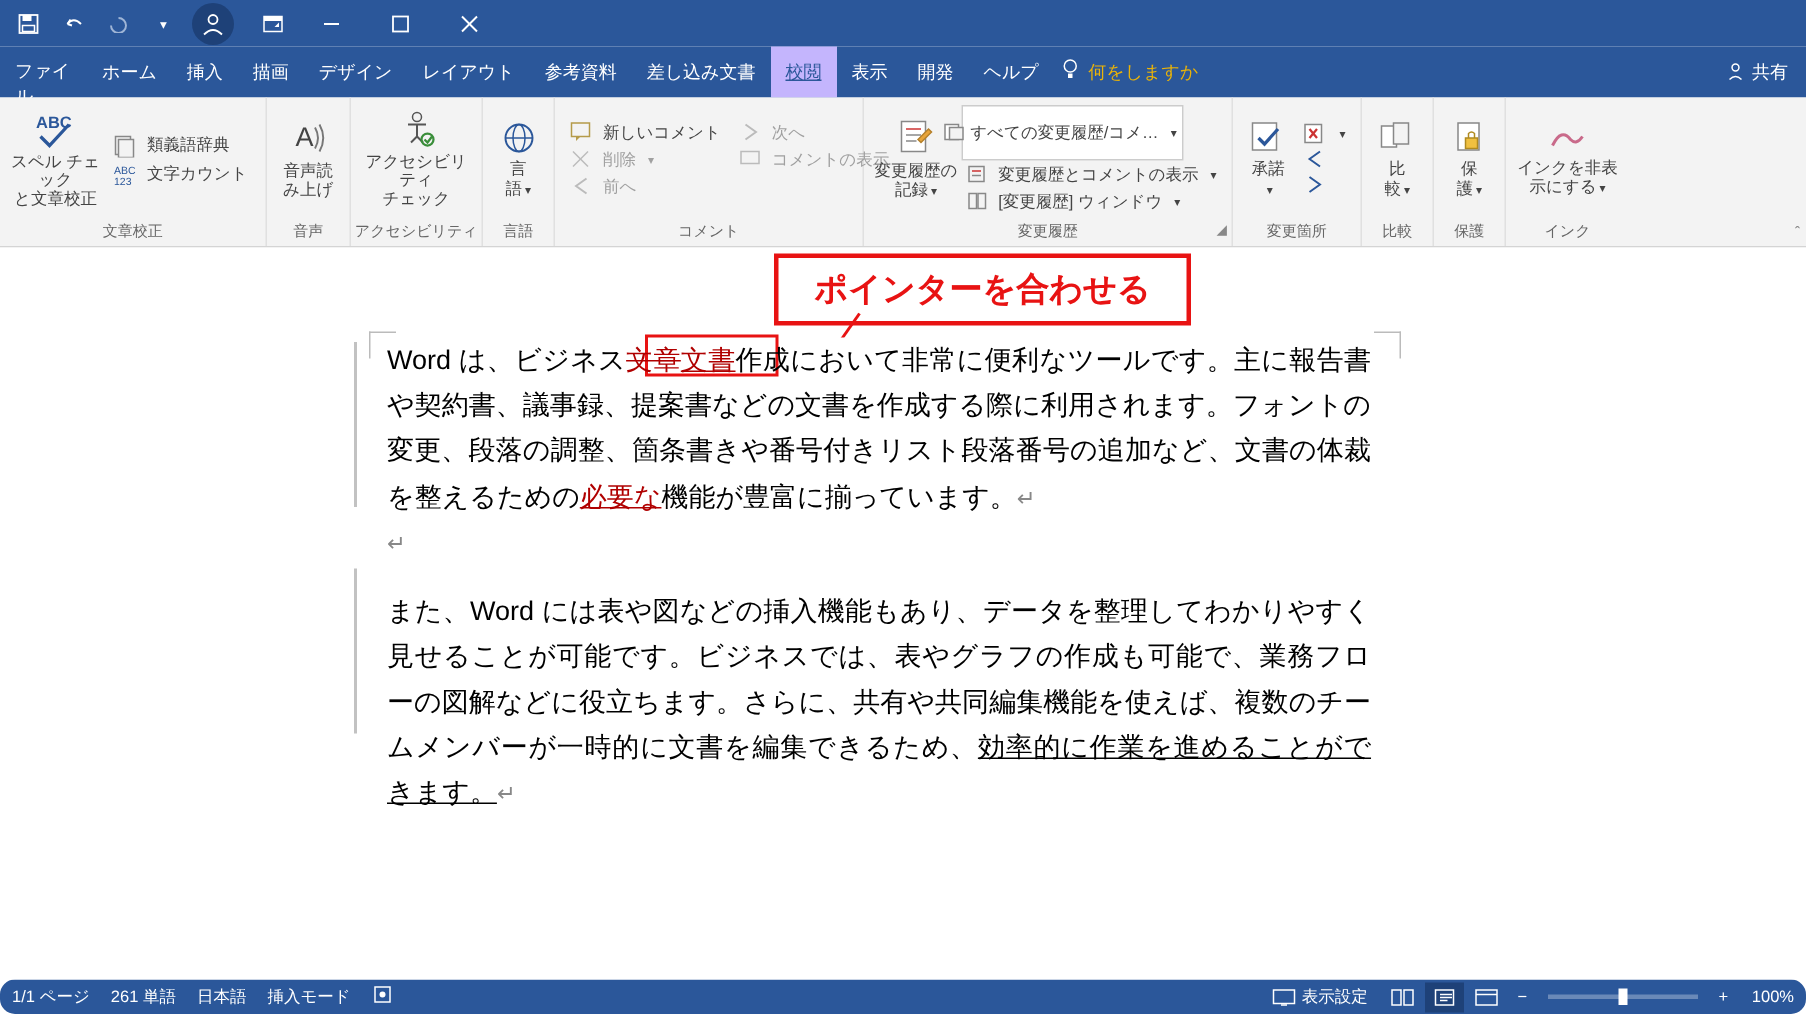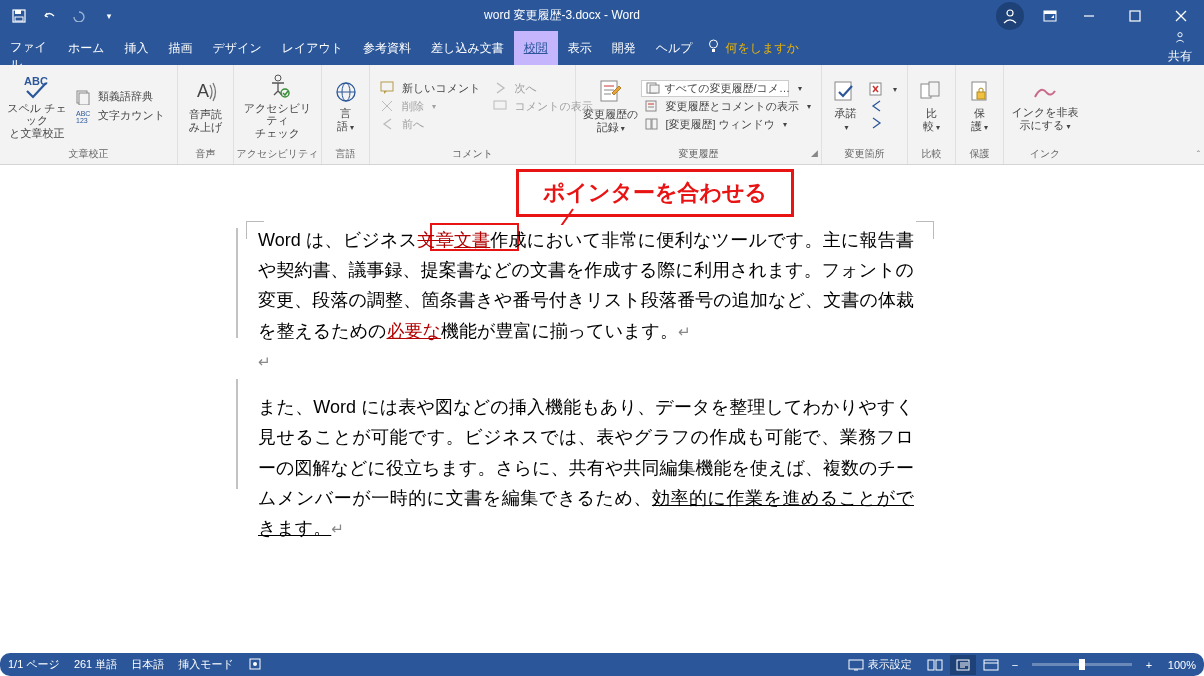--- a/index.html
+++ b/index.html
@@ -15,21 +15,21 @@
 .titlebar .user { width: 28px; height: 28px; border-radius: 50%; background: #1e4178; margin-right: 10px; display:flex; align-items:center; justify-content:center; font-size:13px;}
 .titlebar .ribbon-opt { width: 32px; height: 31px; display:flex; align-items:center; justify-content:center;}
 
 
 .tabrow { height: 34px; background: #2b579a; display: flex; align-items: stretch; font-size: 12px; }
 .tab { padding: 0 10px; color: #fff; display: flex; align-items: center; }
 .tab.file { width: 58px; justify-content: center; margin-top: 16px; }
 .tab.active { background: #c4b5fd; color: #2b579a; text-decoration: underline; }
 .tellme { display: flex; align-items: center; color: #eab308; gap: 6px; margin-left: 4px; }
 .tellme-icon { font-size: 13px; }
-.share { margin-left: auto; padding: 0 12px; color: #fff; display: flex; align-items: center; gap: 4px; flex-direction: column; }
+.share { margin-left: auto; padding: 0 12px; color: #fff; display: flex; align-items: center; gap: 4px; }
 
 
 .ribbon { height: 100px; background: #f3f3f3; border-bottom: 1px solid #d4d4d4; display: flex; position: relative; }
 .group { border-right: 1px solid #e0e0e0; display: flex; flex-direction: column; }
 .group-body { flex: 1; display: flex; align-items: center; padding: 2px 6px; }
 .group-label { height: 17px; text-align: center; font-size: 10px; color: #666; position: relative; }
 .group-label .launcher { position: absolute; right: 3px; top: 1px; font-size: 9px; color: #888; }
 .big-btn { width: 54px; display: flex; flex-direction: column; align-items: center; justify-content: center; font-size: 11px; color: #444; text-align: center; gap: 3px; }
 .big-btn svg { display: block; }
 .small-items { display: flex; flex-direction: column; gap: 1px; font-size: 11px; color: #444; }
@@ -84,21 +84,20 @@
           <path d="M4 6 L6 3 M4 6 L7 7" stroke="#fff" stroke-width="1.3"></path>
         </svg>
     </div>
     <div class="qat-btn">
       <svg width="14" height="12" viewBox="0 0 14 12">
           <path d="M7 2 A5 5 0 1 1 2 7" fill="none" stroke="#9fb5d6" stroke-width="1.3"></path>
         </svg>
     </div>
     <div class="qat-btn" style="font-size:9px;">▾</div>
   </div>
-  <div class="title">word 変更履歴-3.docx - Word</div>
   <div class="right">
     <div class="user">
       <svg width="16" height="16" viewBox="0 0 16 16">
           <circle cx="8" cy="5" r="3" fill="none" stroke="#fff" stroke-width="1.2"></circle>
           <path d="M2 15 Q8 9 14 15" fill="none" stroke="#fff" stroke-width="1.2"></path>
         </svg>
     </div>
     <div class="ribbon-opt">
       <svg width="14" height="12" viewBox="0 0 14 12">
           <rect x="1" y="1" width="12" height="10" fill="none" stroke="#fff"></rect>
@@ -287,21 +286,21 @@
             <rect x="4" y="2" width="16" height="20" fill="#fff" stroke="#888"></rect>
             <line x1="7" y1="7" x2="17" y2="7" stroke="#c33"></line>
             <line x1="7" y1="11" x2="17" y2="11" stroke="#888"></line>
             <line x1="7" y1="15" x2="14" y2="15" stroke="#888"></line>
             <path d="M15 14 L22 7 L24 9 L17 16 Z" fill="#e8a43a" stroke="#b5802a"></path>
           </svg>
         <span style="white-space:pre-line;line-height:1.15;"><span>変更履歴の
 記録</span><span class="drop">▾</span></span>
       </div>
       <div class="small-items" style="margin-left:2px;">
-        <div class="itm" style="border:1px solid #ccc;background:#fff;padding:0 4px;width:148px;justify-content:space-between;">
+        <div class="itm" style="border:1px solid #ccc;background:#fff;padding:10px 4px;width:148px;justify-content:flex-end;">
           <span style="display:flex;gap:4px;align-items:center;">
             <svg width="14" height="12">
                 <rect x="1" y="1" width="9" height="10" fill="#fff" stroke="#888"></rect>
                 <rect x="4" y="3" width="9" height="8" fill="#f3f3f3" stroke="#888"></rect>
               </svg>
             <span>すべての変更履歴/コメ…</span>
           </span>
           <span class="drop">▾</span>
         </div>
         <div class="itm">

